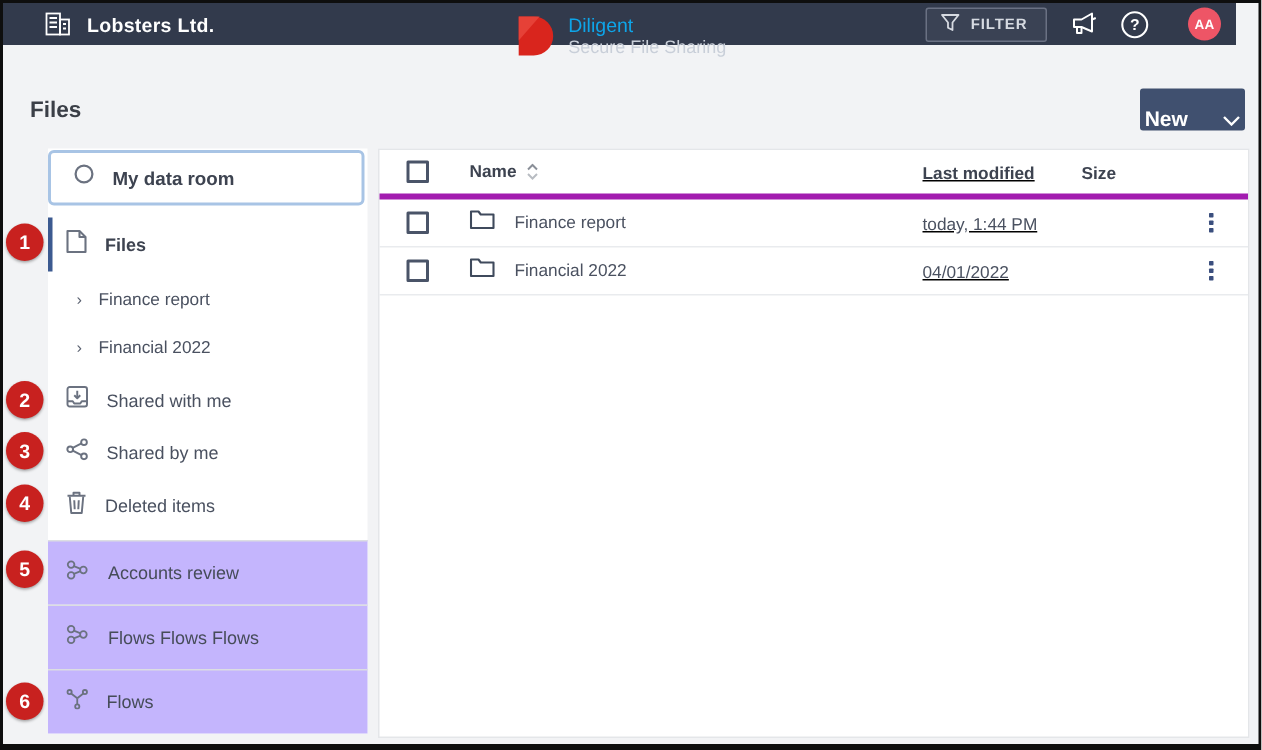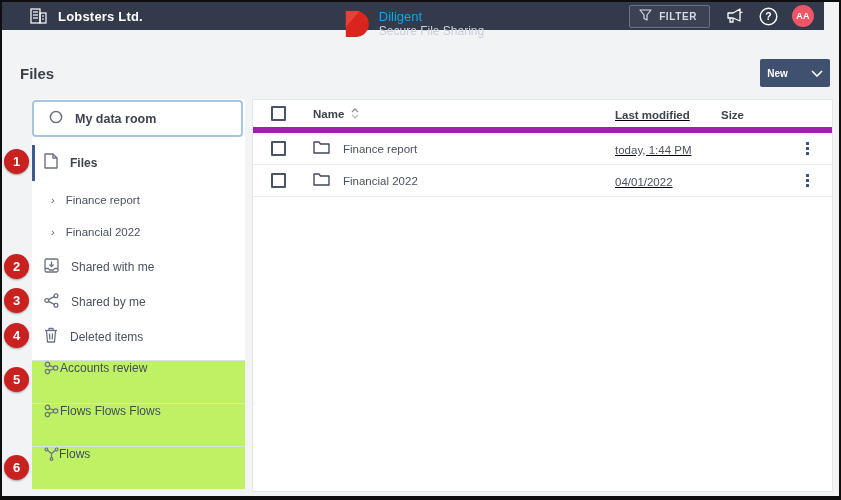--- a/index.html
+++ b/index.html
@@ -28,28 +28,28 @@
     display:flex; align-items:center; gap:7px;
     background:#3a4254; border:1px solid #6a7183; border-radius:2px;
     color:#d6dae1; font-size:10px; font-weight:bold; letter-spacing:.6px;
     padding:4px 12px 4px 9px; height:23px; cursor:pointer;
     font-family:"Liberation Sans", sans-serif;
   }
   .icon-btn{ display:flex; align-items:center; justify-content:center; width:20px; height:20px; }
   .avatar{
     width:22px; height:22px; border-radius:50%; background:#ee5566;
     color:#fff; font-size:9px; font-weight:bold;
-    display:flex; align-items:center; justify-content:center; letter-spacing:.2px;
+    display:flex; align-items:center; justify-content:center; letter-spacing:.2px;margin-left:12px;
   }
   
   .page-title{ position:absolute; left:18px; top:63px; font-size:15px; font-weight:bold; color:#3b3f47; }
   .new-btn{
     position:absolute; right:9px; top:57px; width:70px; height:28px;
     background:#40506f; border:none; border-radius:2px; color:#fff;
-    font-size:10px; font-weight:bold; display:flex; align-items:center; justify-content:center;
+    font-size:14px; font-weight:bold; display:flex; align-items:flex-end; justify-content:center;
     gap:23px; cursor:pointer; font-family:"Liberation Sans", sans-serif;
   }
   
   .sidebar{
     position:absolute; left:30px; top:97px; width:213px; height:390px;
     background:#ffffff;
   }
   .dataroom-box{
     position:absolute; left:0; top:1px; width:211px; height:37px;
     background:#fff; border:2px solid #a8c4e5; border-radius:4px;
@@ -66,40 +66,40 @@
     position:absolute; left:0; top:0; width:3px; height:100%; background:#3c5a90;
   }
   .tree-item{
     position:absolute; left:0; width:213px; display:flex; align-items:center;
     gap:11px; padding-left:19px; cursor:pointer;
   }
   .tree-item .chev{ color:#5a6170; font-size:11px; line-height:1; }
   .tree-item .label{ font-size:11.5px; color:#4a5160; }
   .section-row{
     position:absolute; left:0; width:213px; height:43px;
-    background:#bef264; border-top:1px solid #dcdee2;
-    display:flex; padding-left:12px; cursor:pointer;
+    background:#c4b5fd; border-top:1px solid #dcdee2;
+    display:flex; align-items:center; gap:12px; padding-left:12px; cursor:pointer;
   }
   .section-row .label{ font-size:12px; color:#464c59; }
   
   .badge{
     position:absolute; left:2px; width:25px; height:25px; border-radius:50%;
     background:#c8211f; color:#fff; font-size:13px; font-weight:bold;
     display:flex; align-items:center; justify-content:center;
     box-shadow:0 1px 2px rgba(0,0,0,.35); z-index:5;
   }
   
   .table-panel{
     position:absolute; left:250px; top:97px; width:581px; height:393px;
     background:#fff; border:1px solid #e4e6e9;
   }
   .t-row{
     display:flex; align-items:center; height:32px; border-bottom:1px solid #e9ebee;
   }
-  .t-row.header{ height:33px; border-bottom:6px solid #a21caf; }
+  .t-row.header{ height:33px; border-bottom:4px solid #a21caf; }
   .col-check{ width:42px; padding-left:18px; display:flex; align-items:center; }
   .checkbox{
     width:15px; height:15px; border:2px solid #4a5468; border-radius:1px;
     background:#fff; cursor:pointer;
   }
   .col-name{ width:320px; display:flex; align-items:center; gap:13px; padding-left:18px; }
   .header-name{ display:flex; align-items:center; gap:7px; }
   .h-label{ font-size:11.5px; font-weight:bold; color:#3d4350; }
   .cell-text{ font-size:11.5px; color:#4a5160; }
   .col-modified{ width:106px;text-decoration:underline; }

